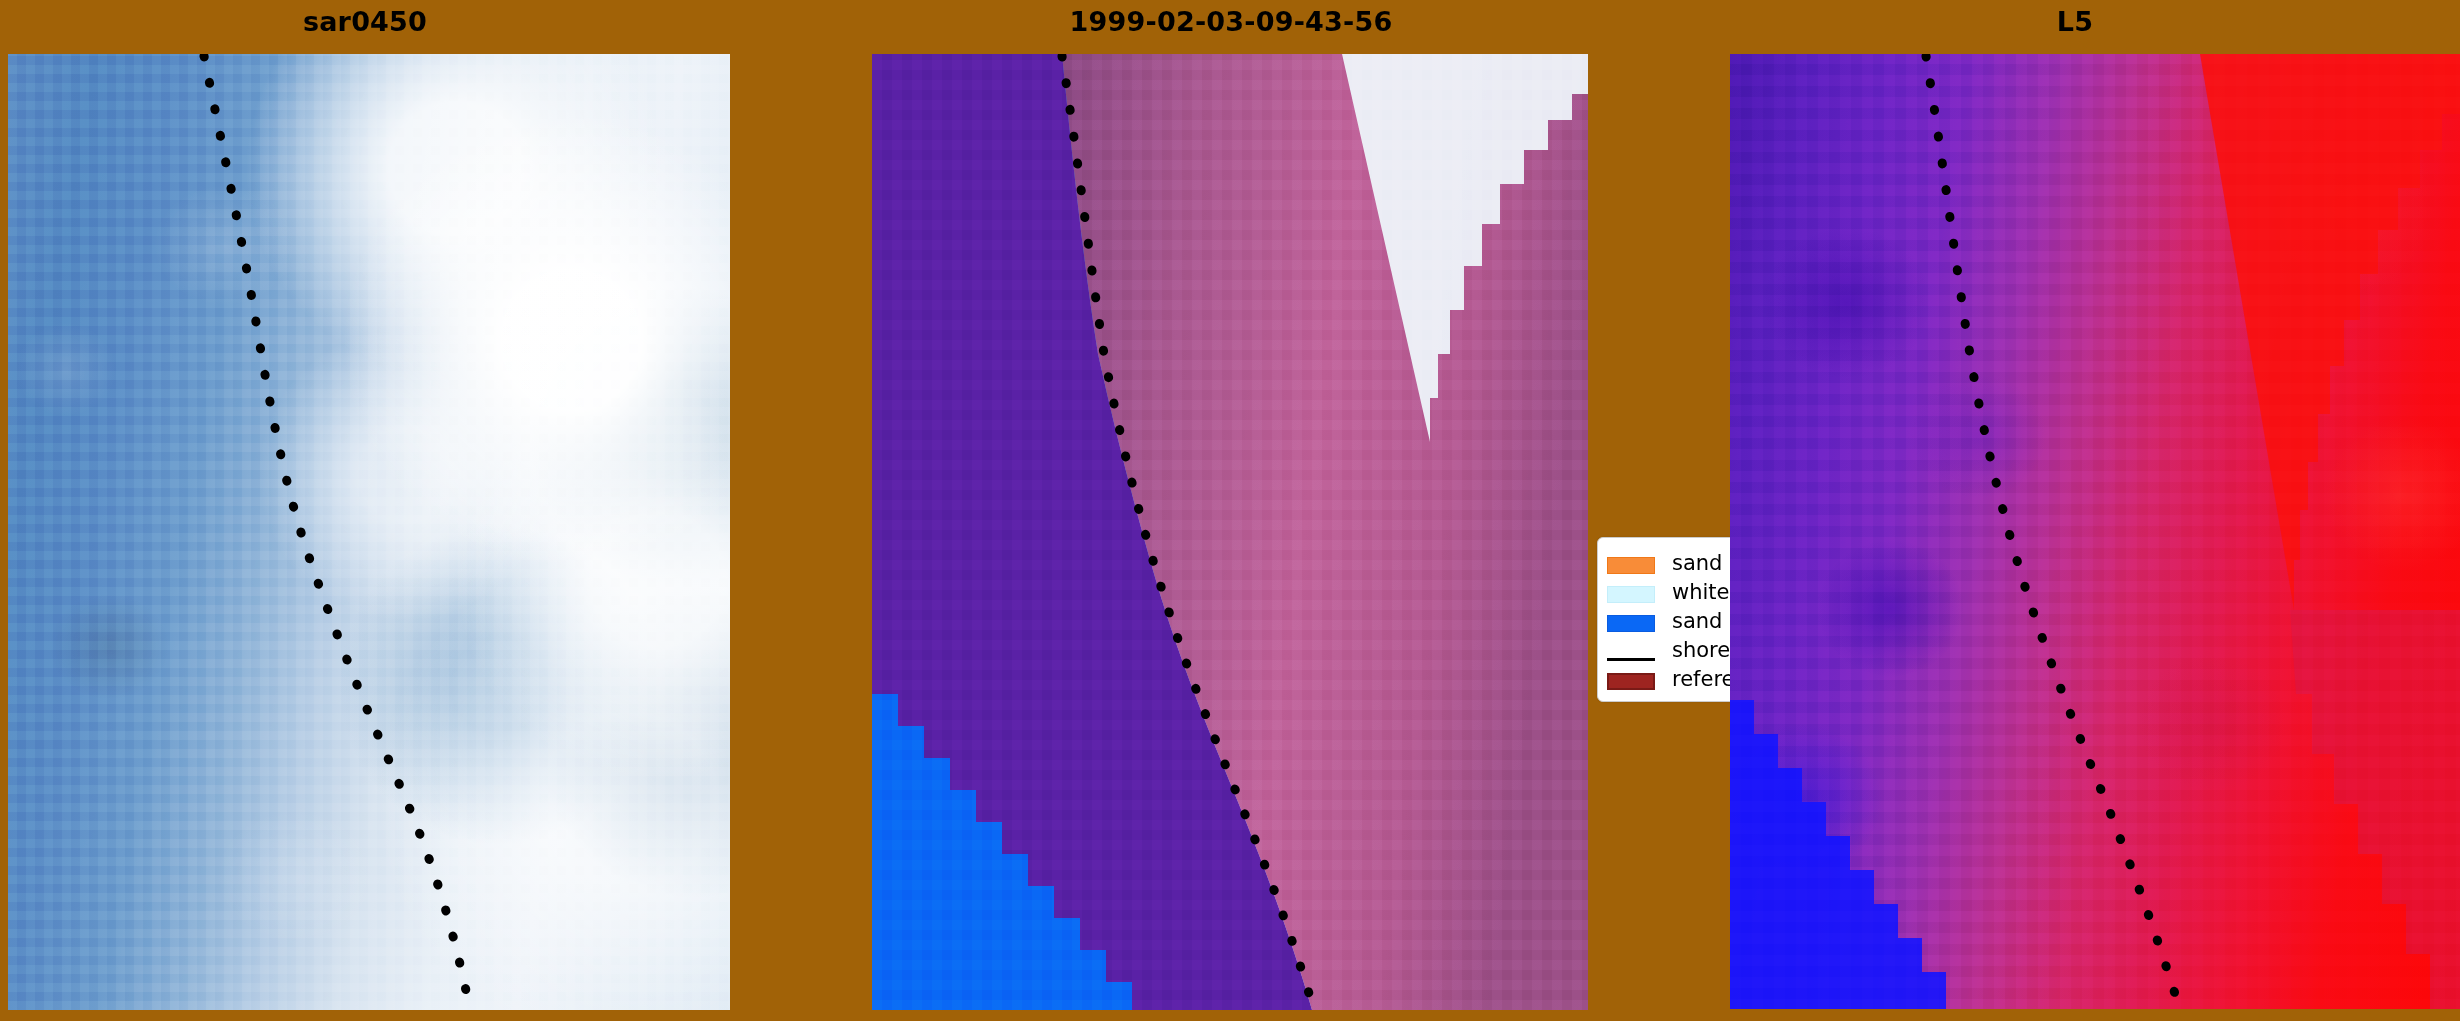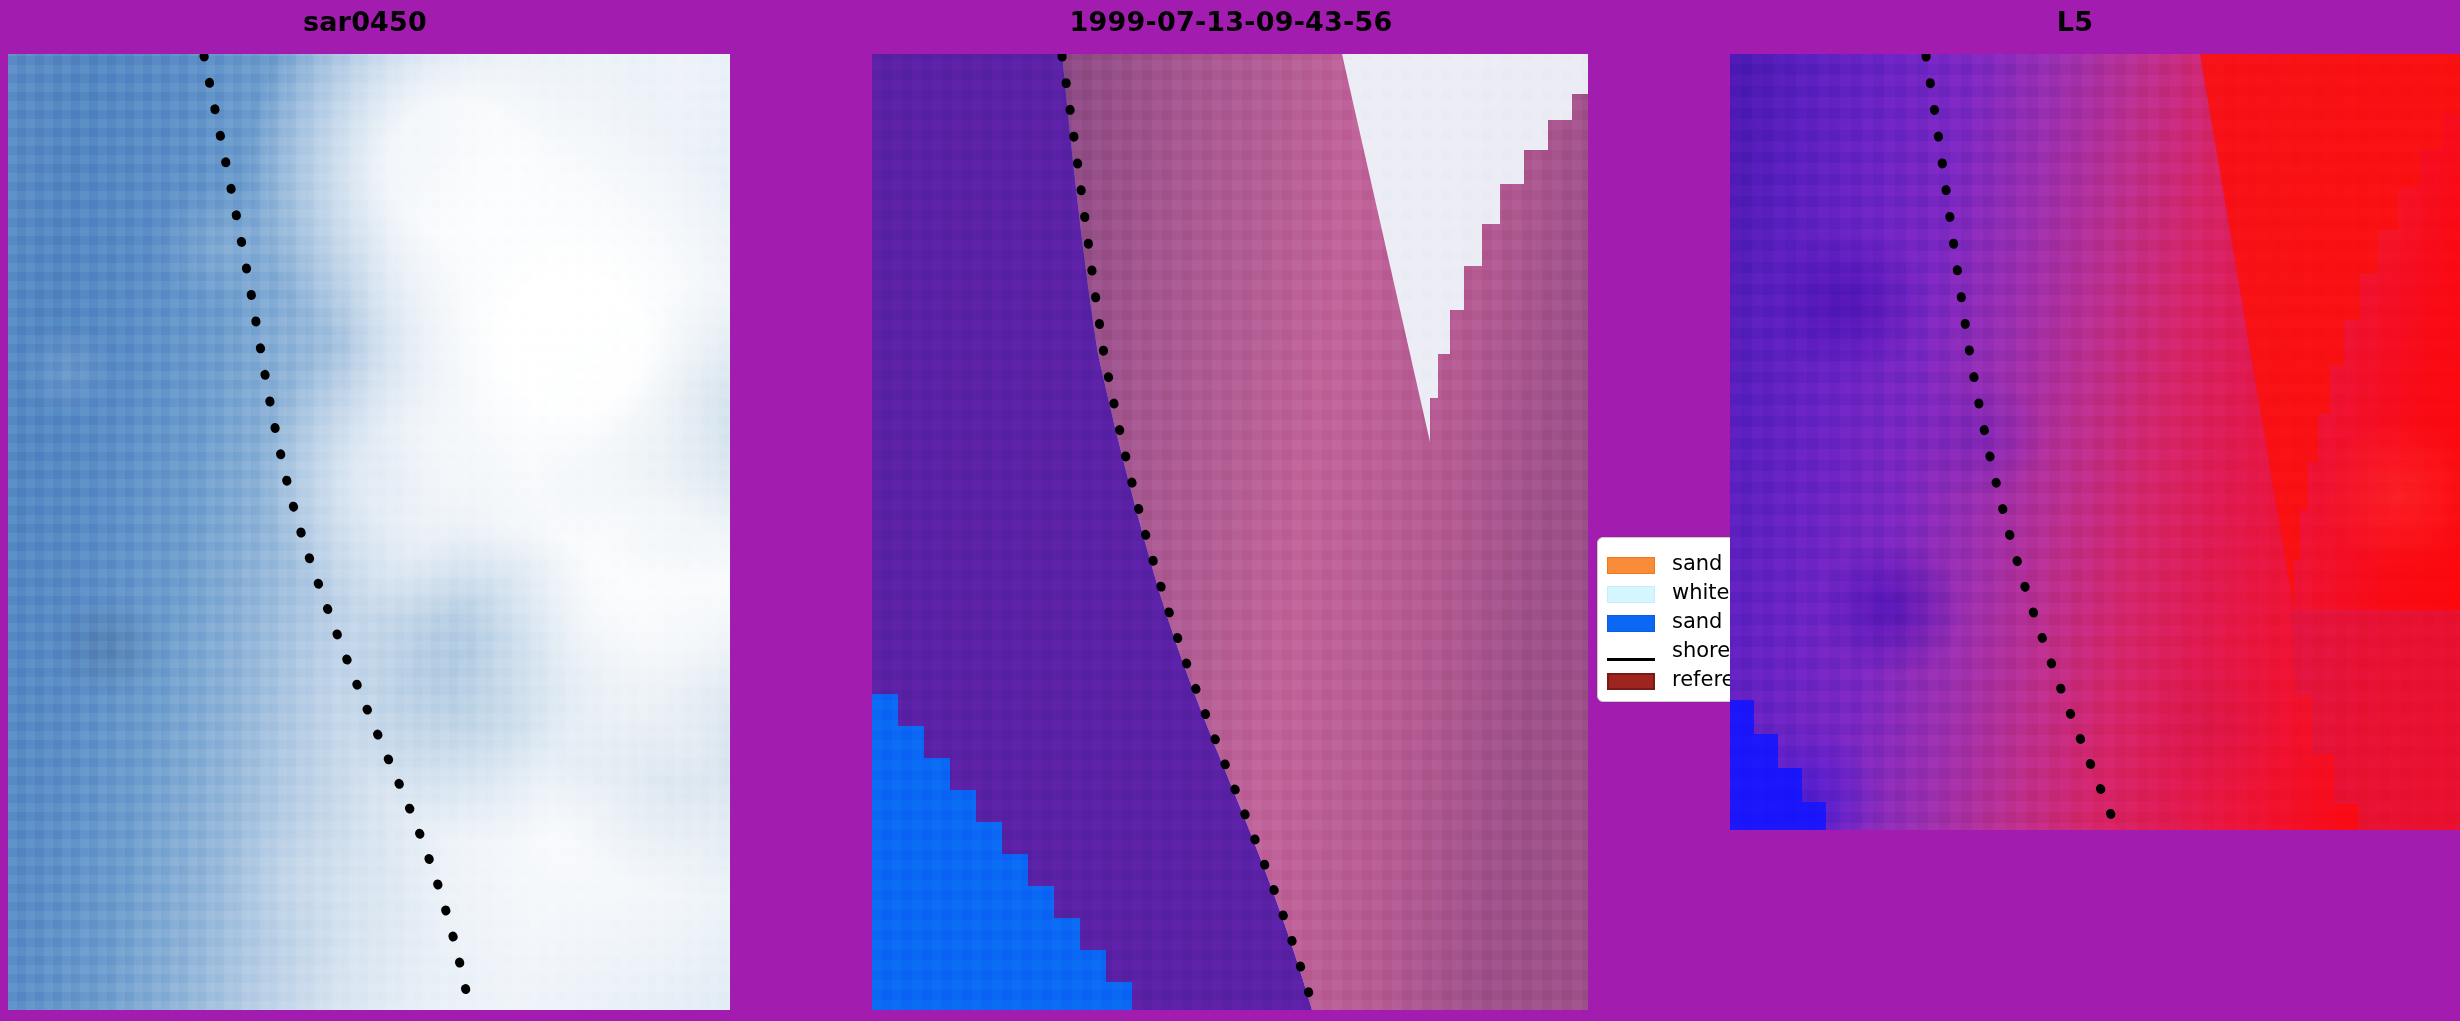--- a/index.html
+++ b/index.html
@@ -10,21 +10,21 @@
   body {
     width: 2460px;
     height: 1021px;
     font-family: "DejaVu Sans", sans-serif;
     position: relative;
     overflow: hidden;
   }
   .figure {
     position: absolute;
     inset: 0;
-    background: #a21caf;
+    background: #a16207;
   }
   .panel {
     position: absolute;
     overflow: hidden;
   }
   .panel-title {
     position: absolute;
     top: 6px;
     width: 100%;
     text-align: center;
@@ -172,21 +172,21 @@
       <div class="layer sar-blotch"></div>
       <div class="layer sar-speckle"></div>
       <svg class="shoreline" viewBox="0 0 722 956" preserveAspectRatio="none">
         <path d="M 196 2 C 214 90, 235 190, 248 268 C 262 352, 276 430, 300 500
                  C 326 576, 356 650, 386 718 C 414 782, 440 846, 462 956" fill="none" stroke="#000000" stroke-width="9" stroke-linecap="round" stroke-dasharray="1 26"></path>
       </svg>
     </div>
   </div>
 
   <div class="panel" style="left:866px; top:0px; width:730px; height:1021px;">
-    <div class="panel-title">1999-07-13-09-43-56</div>
+    <div class="panel-title">1999-02-03-09-43-56</div>
     <div class="panel-image" style="left:6px; top:54px; width:716px; height:956px;">
       <div class="layer cls-base"></div>
 
       <svg class="layer" viewBox="0 0 716 956" preserveAspectRatio="none">
         <defs>
           <linearGradient id="sandgrad" x1="0" y1="0" x2="1" y2="0.25">
             <stop offset="0%" stop-color="#8c4a84"></stop>
             <stop offset="25%" stop-color="#a85890"></stop>
             <stop offset="55%" stop-color="#c0639a"></stop>
             <stop offset="80%" stop-color="#b45a92"></stop>
@@ -244,21 +244,21 @@
     <div class="legend-row">
       <span class="legend-line"></span>
       <span class="legend-label">shoreline</span>
     </div>
     <div class="legend-row">
       <span class="legend-swatch" style="background:#9e2420; border:2px solid #7a1a16;"></span>
       <span class="legend-label">reference shoreline</span>
     </div>
   </div>
 
-  <div class="panel" style="left:1730px; top:0px; width:730px; height:830px; z-index:10;">
+  <div class="panel" style="left:1730px; top:0px; width:730px; height:1009px; z-index:10;">
     <div class="panel-title" style="left:-20px; width:730px;">L5</div>
     <div class="panel-image" style="left:0px; top:54px; width:730px; height:956px;">
       <div class="layer l5-base"></div>
       <div class="layer l5-blotch"></div>
 
       <svg class="layer" viewBox="0 0 730 956" preserveAspectRatio="none">
         <path d="M 470 0 L 730 0 L 730 60 L 712 60 L 712 96 L 690 96 L 690 134
                  L 668 134 L 668 176 L 648 176 L 648 220 L 630 220 L 630 266
                  L 614 266 L 614 312 L 600 312 L 600 360 L 588 360 L 588 408
                  L 578 408 L 578 456 L 570 456 L 570 506 L 564 506 L 564 556 Z" fill="#fa1010" opacity="0.92"></path>

